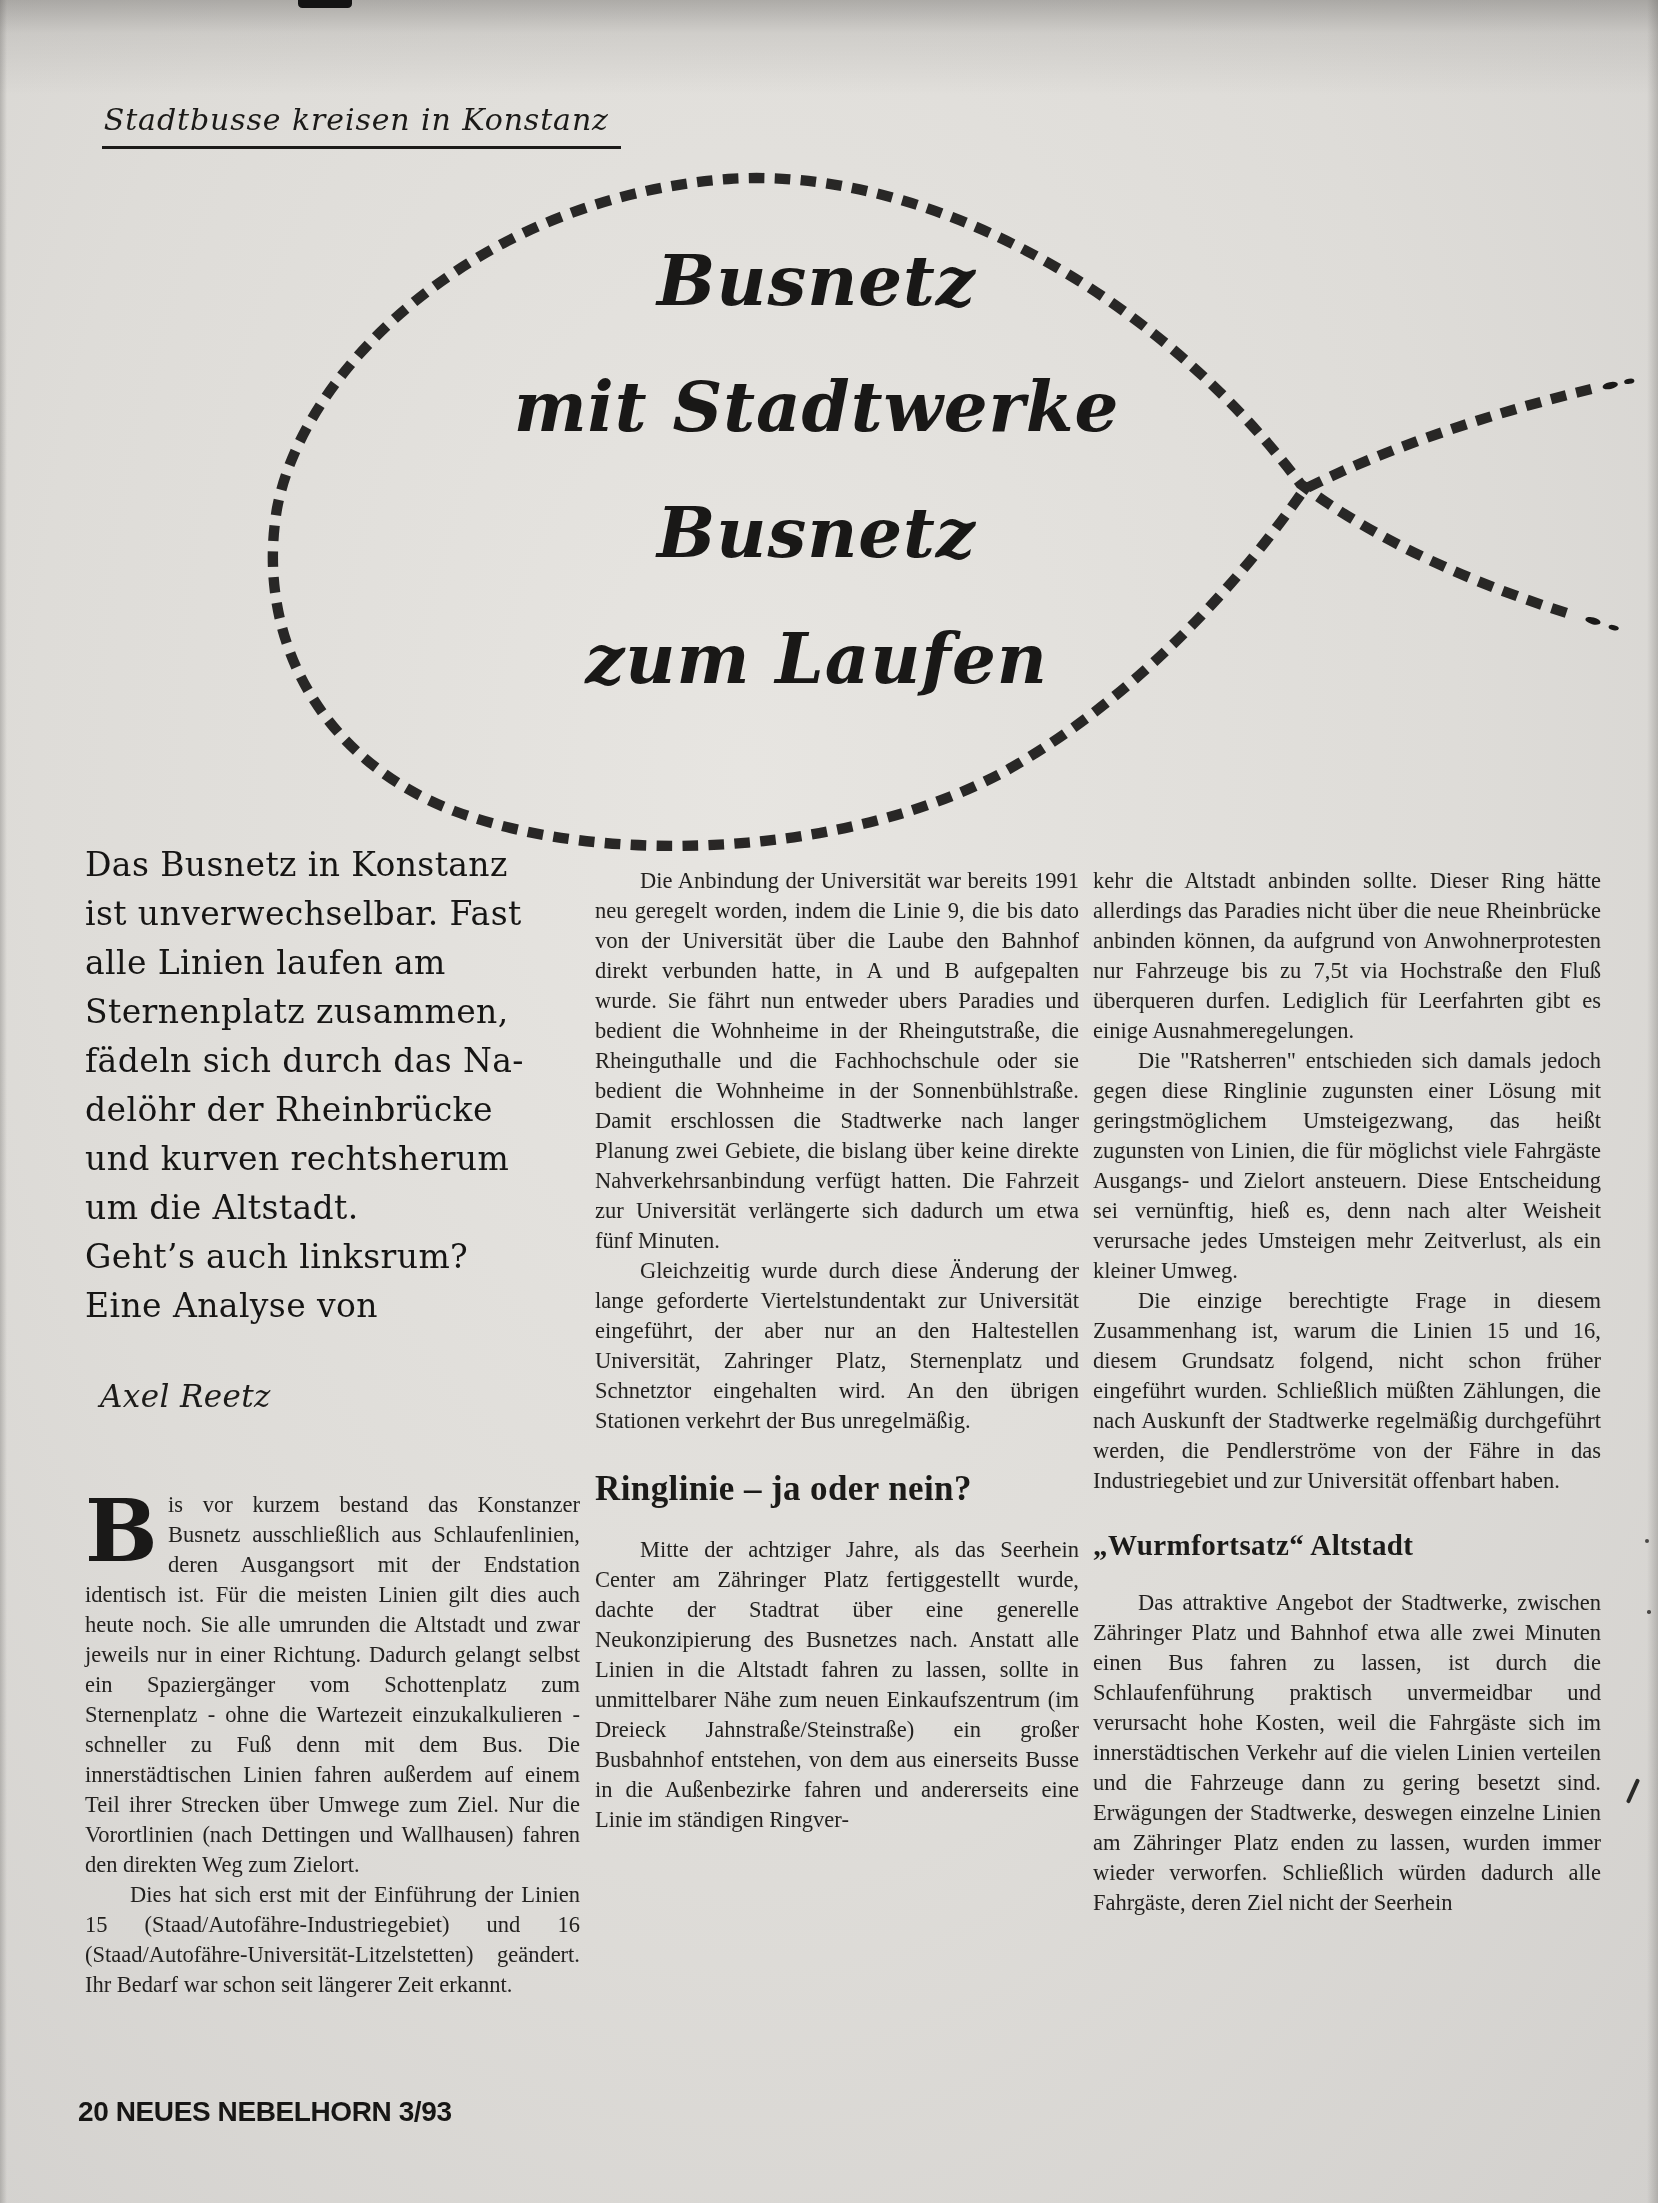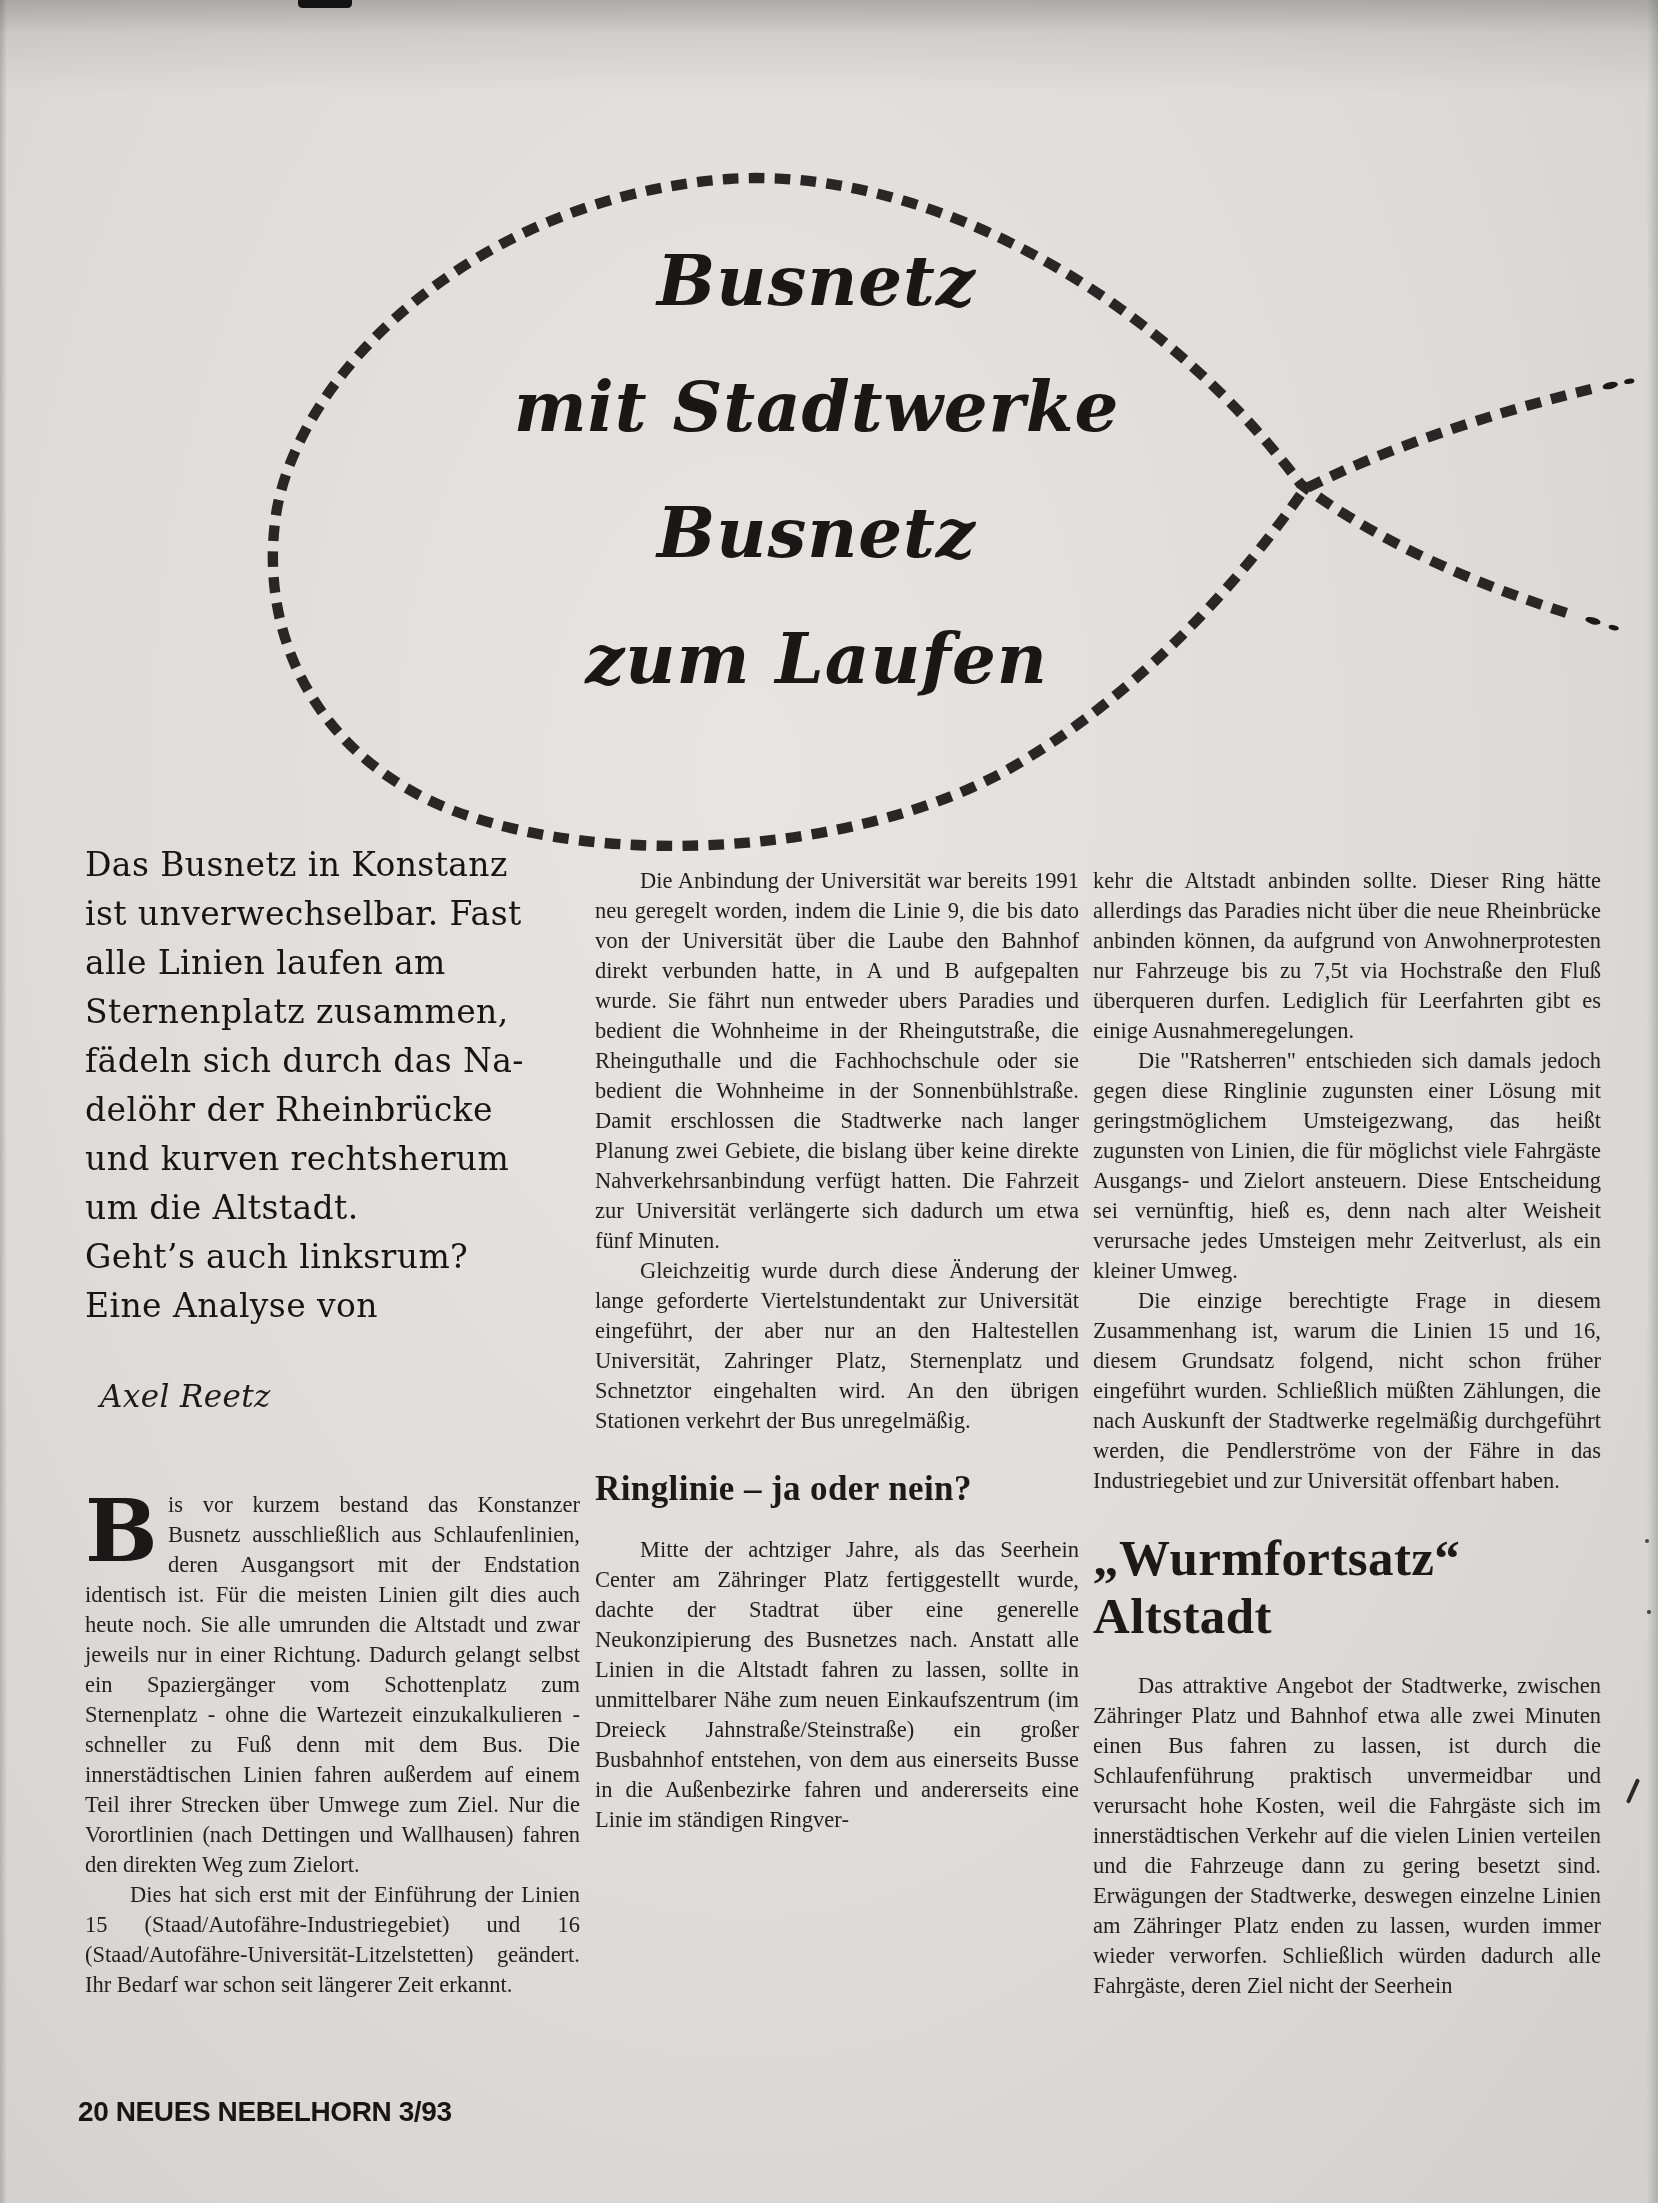--- a/index.html
+++ b/index.html
@@ -95,21 +95,21 @@
     padding:7px 10.4px 0 0;
     font-weight:700; color:#1a1918;
   }
 
   h2.subhead {
     font-family:"Liberation Serif", serif;
     font-weight:700; color:#1b1a18;
     margin:33px 0 26px 0;
   }
   .col-mid h2.subhead   { font-size:35px; letter-spacing:0.4px; }
-  .col-right h2.subhead { font-size:51px; letter-spacing:0.4px; }
+  .col-right h2.subhead { font-size:29px; letter-spacing:0.4px; }
 
   
   .footer {
     position:absolute; left:78px; top:2096px;
     font-family:"Liberation Sans", sans-serif;
     font-weight:700; font-size:28px; letter-spacing:-0.4px; color:#171615;
   }
 </style>
 </head>
 <body>
@@ -129,20 +129,21 @@
              C 368 878, 295 735, 320 588
              C 352 420, 560 228, 842 207
              C 1062 192, 1332 332, 1504 560
              C 1592 626, 1706 676, 1815 710" fill="none" stroke="#1a1918" stroke-width="12" stroke-dasharray="18 12" stroke-linecap="butt" opacity="0.93"></path>
     <ellipse cx="1862" cy="446" rx="9" ry="4" fill="#1a1918" transform="rotate(-12 1862 446)"></ellipse>
     <ellipse cx="1884" cy="441" rx="6" ry="3" fill="#1a1918" transform="rotate(-10 1884 441)"></ellipse>
     <ellipse cx="1842" cy="718" rx="9" ry="4" fill="#1a1918" transform="rotate(14 1842 718)"></ellipse>
     <ellipse cx="1866" cy="726" rx="6" ry="3" fill="#1a1918" transform="rotate(12 1866 726)"></ellipse>
   </svg>
 
+  <div class="kicker">Stadtbusse kreisen in Konstanz</div>
 
   <div class="title">
     <div class="tline">Busnetz</div>
     <div class="tline">mit Stadtwerke</div>
     <div class="tline">Busnetz</div>
     <div class="tline">zum Laufen</div>
   </div>
 
   <div class="intro">Das Busnetz in Konstanz
 ist unverwechselbar. Fast

